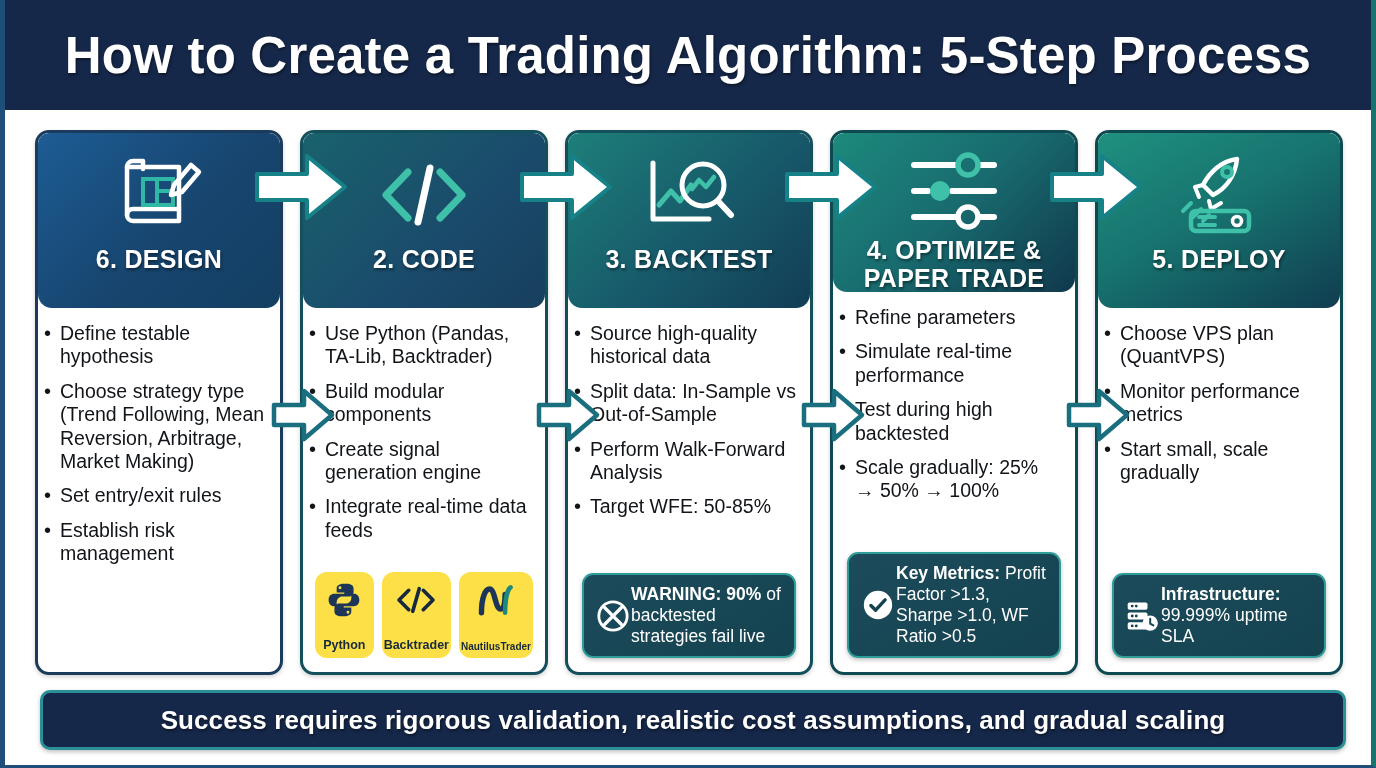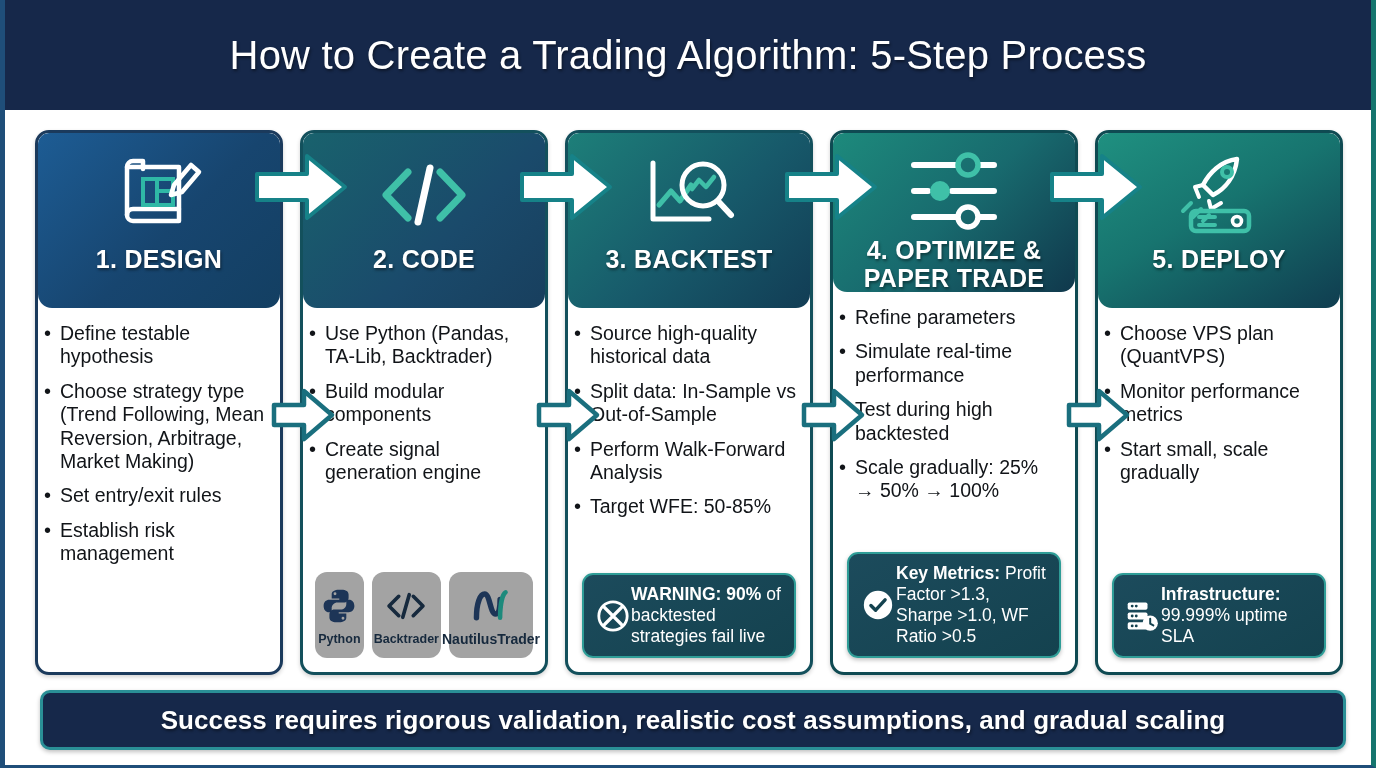--- a/index.html
+++ b/index.html
@@ -18,21 +18,21 @@
     background:#ffffff;
   }
 
   
   .header{
     position:absolute;left:0;top:0;width:1366px;height:110px;
     background:#16284a;
     display:flex;align-items:center;justify-content:center;
   }
   .header-title{
-    color:#ffffff;font-size:40px;font-weight:normal;letter-spacing:.2px;
+    color:#ffffff;font-size:51px;font-weight:bold;letter-spacing:.2px;
     text-shadow:1px 2px 3px rgba(0,0,0,.45);
     white-space:nowrap;
   }
 
   
   .strip{
     position:absolute;left:0;top:110px;width:1366px;height:570px;
   }
   .card{
     position:absolute;top:20px;width:248px;height:545px;
@@ -102,29 +102,29 @@
   .callout-ico{flex:0 0 auto;width:36px;display:flex;align-items:center;justify-content:center;}
   .callout-txt{color:#ffffff;font-size:17.5px;line-height:1.2;}
   .callout-txt b{font-weight:bold;}
 
   
   .badges{
     position:absolute;left:12px;right:12px;bottom:14px;
     display:flex;gap:8px;justify-content:center;
   }
   .badge{
-    background:#a3a3a3;border-radius:12px;
+    background:#fde047;border-radius:12px;
     width:70px;height:86px;
-    display:flex;flex-direction:column;align-items:center;justify-content:center;gap:4px;
+    display:flex;flex-direction:column;align-items:center;justify-content:space-between;gap:4px;
     box-sizing:border-box;padding:6px 2px;
   }
   .badge-ico{height:44px;display:flex;align-items:center;justify-content:center;}
   .badge-label{font-size:12.5px;font-weight:bold;color:#16293d;white-space:nowrap;}
   .badge.wide{width:84px;}
-  .badge.wide .badge-label{font-size:14px;}
+  .badge.wide .badge-label{font-size:10px;}
 
   
   .arrow-top{position:absolute;top:40px;width:96px;height:74px;}
   .arrow-mid{position:absolute;top:276px;width:66px;height:58px;}
   .a0{left:248px;} .a1{left:513px;} .a2{left:778px;} .a3{left:1043px;}
   .m0{left:265px;} .m1{left:530px;} .m2{left:795px;} .m3{left:1060px;}
 
   
   .banner{
     position:absolute;left:35px;top:690px;width:1306px;height:60px;
@@ -157,21 +157,21 @@
         <div class="card-icon">
           <svg width="92" height="84" viewBox="0 0 92 84" fill="none">
             <path d="M14 14h52v54H20a6 6 0 0 1-6-6V14z" stroke="#ffffff" stroke-width="4.5" stroke-linejoin="round"></path>
             <path d="M14 14a6 6 0 0 1 6-6h10v8" stroke="#ffffff" stroke-width="4.5" stroke-linecap="round" stroke-linejoin="round"></path>
             <path d="M14 62a6 6 0 0 1 6-6h46" stroke="#ffffff" stroke-width="4.5" stroke-linecap="round"></path>
             <rect x="30" y="26" width="30" height="26" stroke="#2fb8a6" stroke-width="4"></rect>
             <path d="M44 26v26M44 38h16" stroke="#2fb8a6" stroke-width="4"></path>
             <path d="M61 32 78 12l8 7-17 20-11 3 3-10z" stroke="#ffffff" stroke-width="4.5" stroke-linejoin="round"></path>
           </svg>
         </div>
-        <div class="card-title">1. DESIGN</div>
+        <div class="card-title">6. DESIGN</div>
       </div>
       <ul class="bullets">
         <li>Define testable hypothesis</li>
         <li>Choose strategy type (Trend Following, Mean Reversion, Arbitrage, Market Making)</li>
         <li>Set entry/exit rules</li>
         <li>Establish risk management</li>
       </ul>
     </div>
 
     <div class="card c1">
@@ -182,20 +182,21 @@
             <path d="M64 12l22 23-22 23" stroke="#3fc0a8" stroke-width="7" stroke-linecap="round" stroke-linejoin="round"></path>
             <path d="M54 8 42 62" stroke="#ffffff" stroke-width="7" stroke-linecap="round"></path>
           </svg>
         </div>
         <div class="card-title">2. CODE</div>
       </div>
       <ul class="bullets">
         <li>Use Python (Pandas, TA-Lib, Backtrader)</li>
         <li>Build modular components</li>
         <li>Create signal generation engine</li>
+        <li>Integrate real-time data feeds</li>
       </ul>
       <div class="badges">
         <div class="badge">
           <div class="badge-ico">
             <svg width="38" height="38" viewBox="0 0 40 40">
               <path d="M19.8 3c-4.2 0-7.5 1.5-7.5 5v4h8v1.5H9.8c-3.4 0-6 2.4-6 6.4s2.4 6.6 5.6 6.6h2.9v-4.3c0-3.3 2.7-5.9 6-5.9h6.8c2.8 0 5-2.3 5-5.1V8c0-3.3-3-5-7.3-5zm-4 2.6a1.5 1.5 0 1 1 0 3 1.5 1.5 0 0 1 0-3z" fill="#1d3557"></path>
               <path d="M20.2 37c4.2 0 7.5-1.5 7.5-5v-4h-8v-1.5h10.5c3.4 0 6-2.4 6-6.4s-2.4-6.6-5.6-6.6h-2.9v4.3c0 3.3-2.7 5.9-6 5.9h-6.8c-2.8 0-5 2.3-5 5.1V32c0 3.3 3 5 7.3 5zm4-2.6a1.5 1.5 0 1 1 0-3 1.5 1.5 0 0 1 0 3z" fill="#1d3557"></path>
             </svg>
           </div>
           <div class="badge-label">Python</div>

